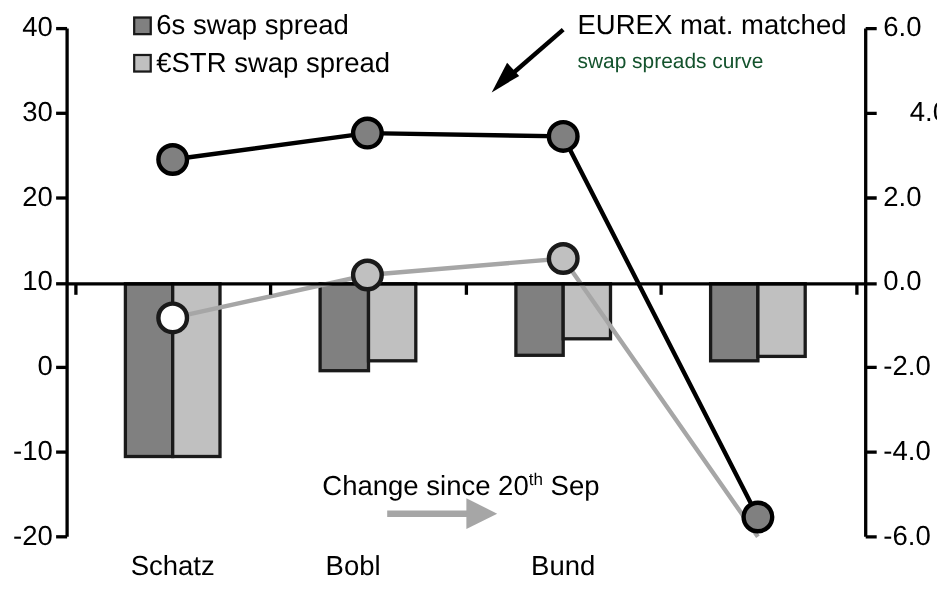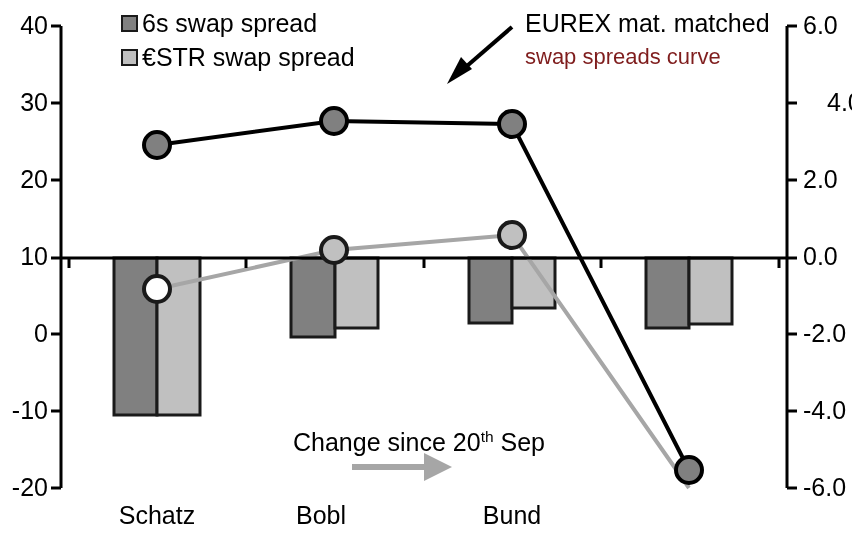--- a/index.html
+++ b/index.html
@@ -22,21 +22,21 @@
   }
   .legend-row{position:absolute;display:flex;align-items:center;gap:4px;margin-left:11px;}
   .legend-swatch{
     width:17px;height:17px;border:2px solid #1a1a1a;box-sizing:border-box;
     display:inline-block;
   }
   .legend-text{font-size:25px;line-height:27px;white-space:nowrap;color:#000;}
   .annot{
     position:absolute;font-size:25px;line-height:30px;white-space:nowrap;color:#000;
   }
-  .annot-2{position:absolute;font-size:22px;line-height:30px;white-space:nowrap;color:#7f1d1d;}
+  .annot-2{position:absolute;font-size:19px;line-height:30px;white-space:nowrap;color:#14532d;}
   .chg-note{position:absolute;font-size:25px;line-height:28px;white-space:nowrap;color:#000;}
   sup{font-size:0.62em;vertical-align:super;line-height:0;}
 </style>
 </head>
 <body>
 
 <div id="chart-root">
 
   <div class="tick-label tick-left" style="left:0px;top:13px;width:48px;">40</div>
   <div class="tick-label tick-left" style="left:0px;top:90px;width:48px;">30</div>

